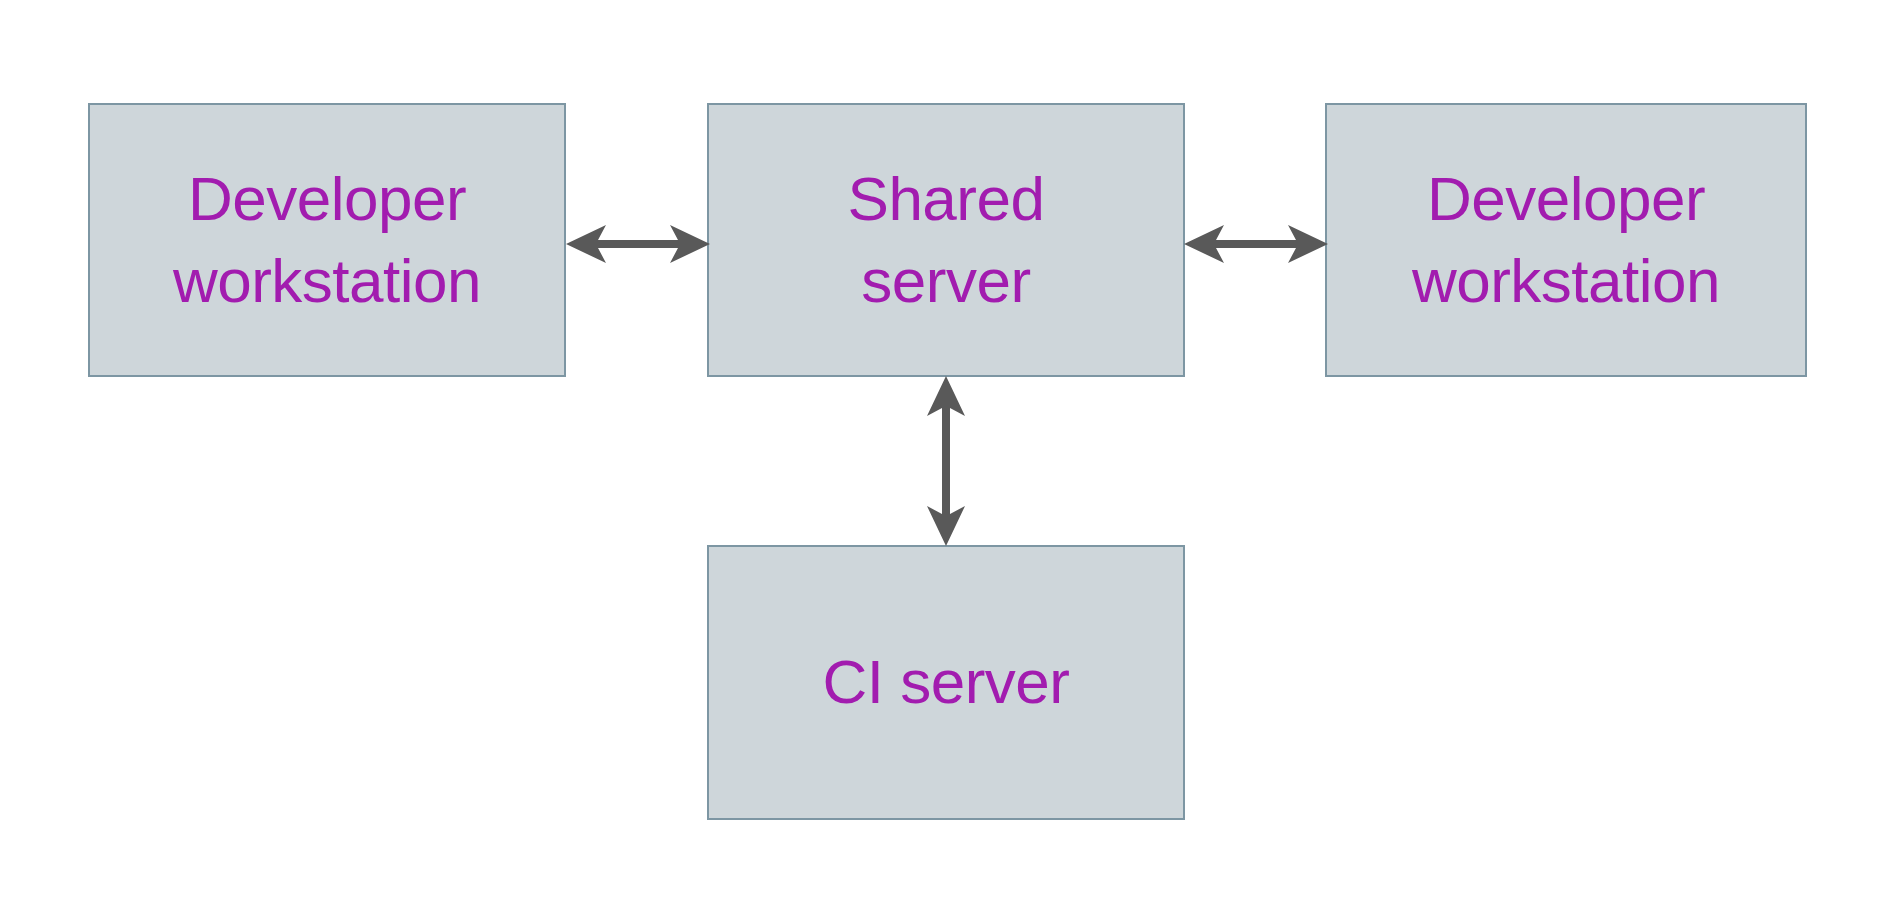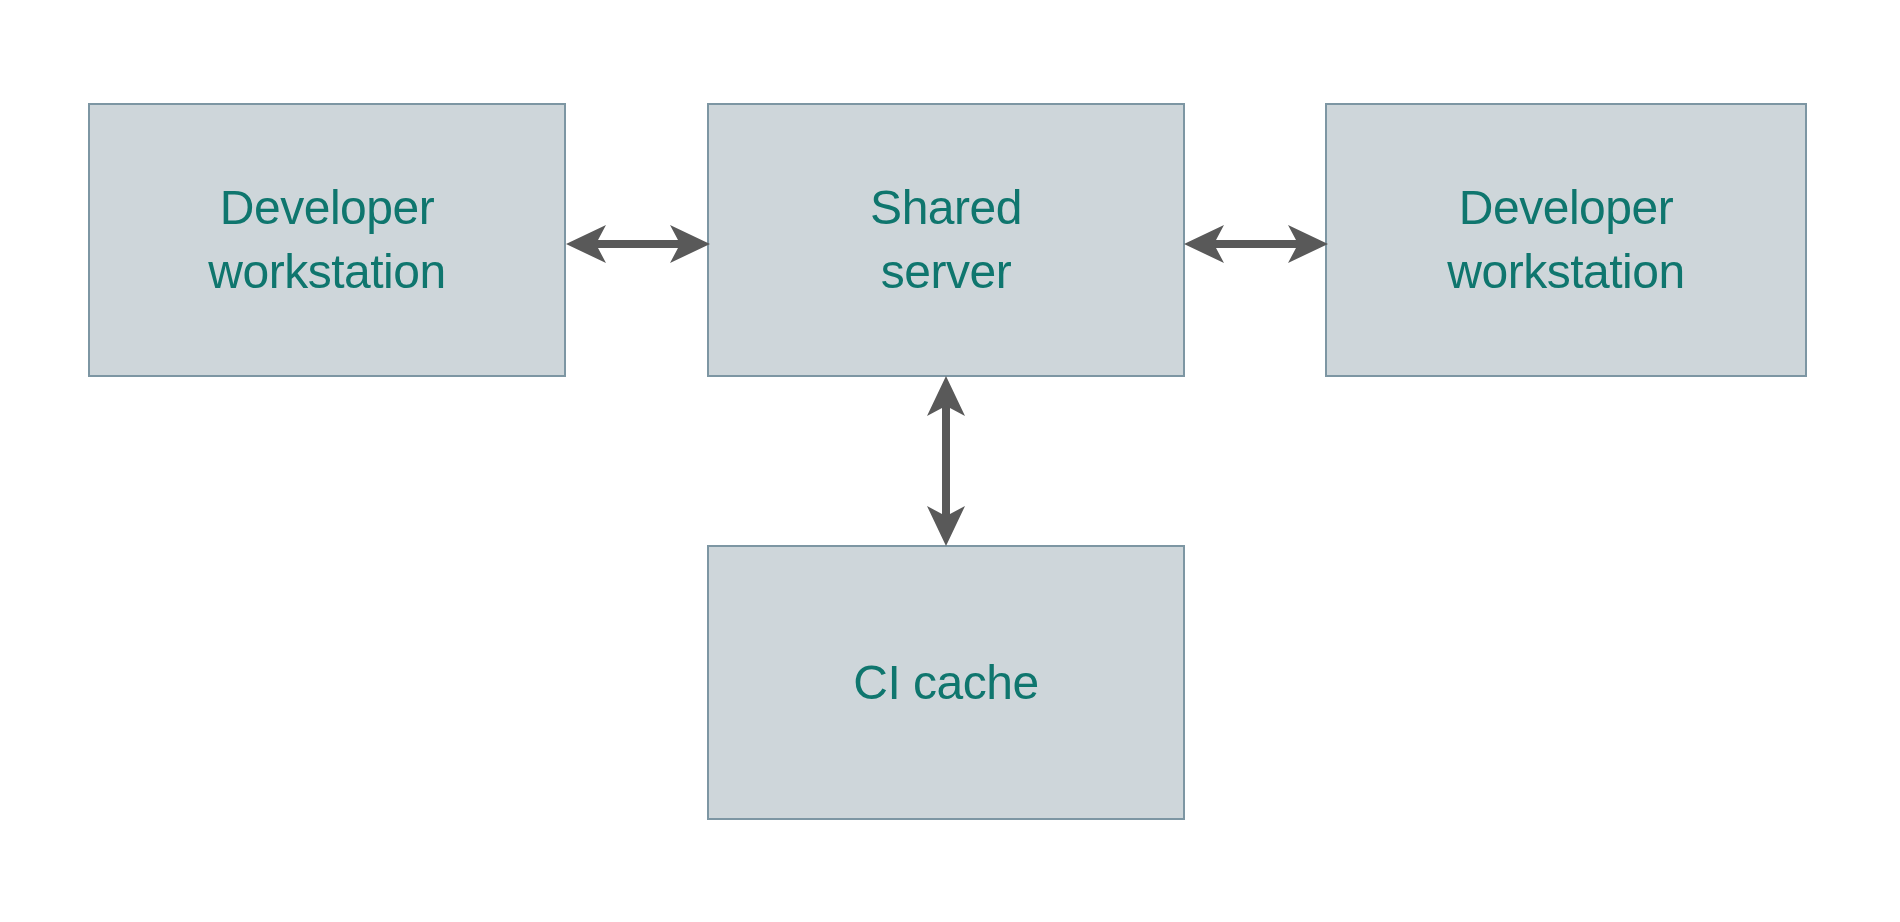--- a/index.html
+++ b/index.html
@@ -22,23 +22,23 @@
     box-sizing: border-box;
     background: #ced6da;
     border: 2px solid #7d96a3;
     display: flex;
     align-items: center;
     justify-content: center;
     text-align: center;
   }
   .node-label {
     font-family: "Liberation Sans", sans-serif;
-    font-size: 48px;
+    font-size: 62px;
     line-height: 1.33;
-    color: #0f766e;
+    color: #a21caf;
     letter-spacing: -0.5px;
     white-space: pre-line;
     padding: 0 6px;
   }
   #node-dev-left  { left: 88px;   top: 103px; width: 478px; height: 274px; }
   #node-cache     { left: 707px;  top: 103px; width: 478px; height: 274px; }
   #node-dev-right { left: 1325px; top: 103px; width: 482px; height: 274px; }
   #node-ci        { left: 707px;  top: 545px; width: 478px; height: 275px; }
 
   .edge {
@@ -63,21 +63,21 @@
     <span class="node-label">Shared
 server</span>
   </div>
 
   <div class="node" id="node-dev-right">
     <span class="node-label">Developer
 workstation</span>
   </div>
 
   <div class="node" id="node-ci">
-    <span class="node-label">CI cache</span>
+    <span class="node-label">CI server</span>
   </div>
 
   <svg class="edge" id="edge-left" viewBox="0 0 156 62" width="156" height="62">
     <g fill="#595959" stroke="none">
       <path d="M 6,31 L 46,12 L 38,27 L 118,27 L 110,12 L 150,31 L 110,50 L 118,35 L 38,35 L 46,50 Z"></path>
     </g>
   </svg>
 
   <svg class="edge" id="edge-right" viewBox="0 0 156 62" width="156" height="62">
     <g fill="#595959" stroke="none">

